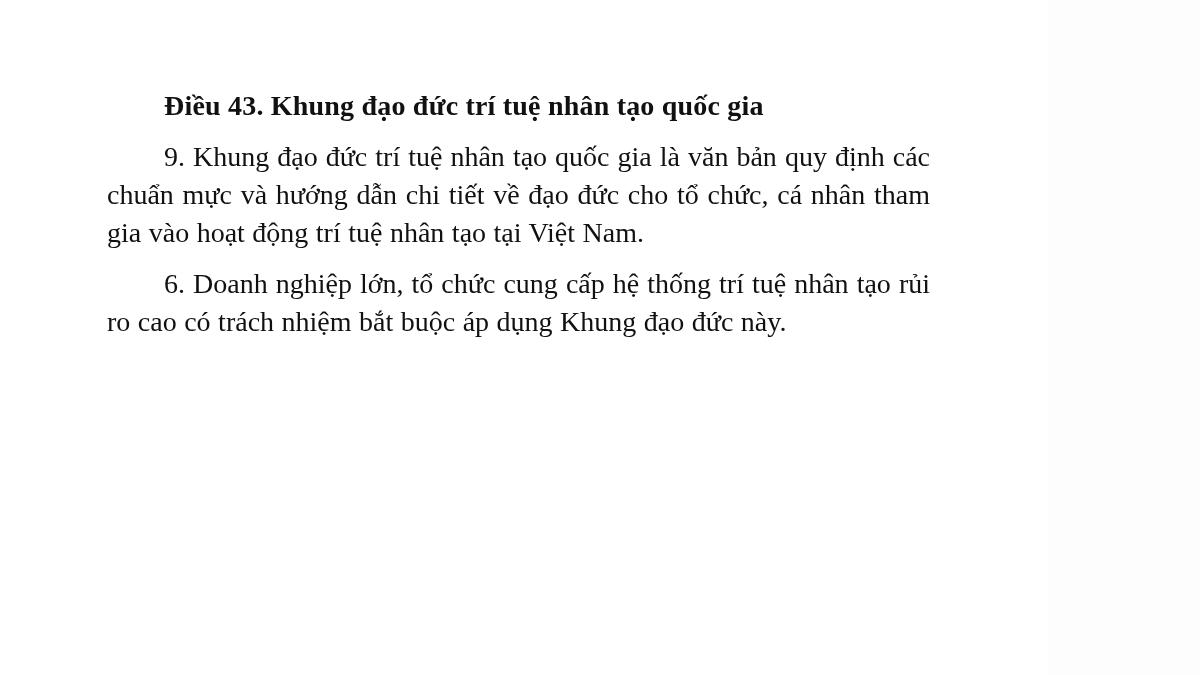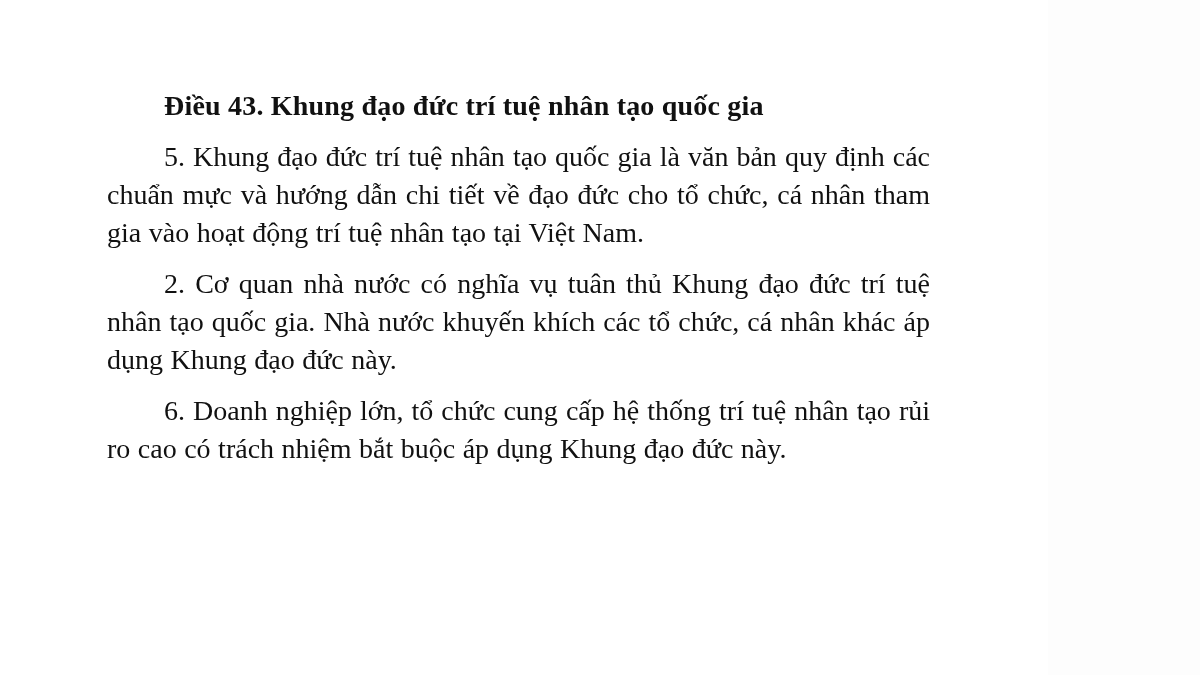--- a/index.html
+++ b/index.html
@@ -36,16 +36,15 @@
     text-indent: 57px;
     text-align: justify;
     word-spacing: 0.5px;
   }
 </style>
 </head>
 <body>
 
 <div class="page">
   <h1 class="heading">Điều 43. Khung đạo đức trí tuệ nhân tạo quốc gia</h1>
-  <p class="para">5. Khung đạo đức trí tuệ nhân tạo quốc gia là văn bản quy định các chuẩn mực và hướng dẫn chi tiết về đạo đức cho tổ chức, cá nhân tham gia vào hoạt động trí tuệ nhân tạo tại Việt Nam.</p>
-  <p class="para">2. Cơ quan nhà nước có nghĩa vụ tuân thủ Khung đạo đức trí tuệ nhân tạo quốc gia. Nhà nước khuyến khích các tổ chức, cá nhân khác áp dụng Khung đạo đức này.</p>
+  <p class="para">9. Khung đạo đức trí tuệ nhân tạo quốc gia là văn bản quy định các chuẩn mực và hướng dẫn chi tiết về đạo đức cho tổ chức, cá nhân tham gia vào hoạt động trí tuệ nhân tạo tại Việt Nam.</p>
   <p class="para">6. Doanh nghiệp lớn, tổ chức cung cấp hệ thống trí tuệ nhân tạo rủi ro cao có trách nhiệm bắt buộc áp dụng Khung đạo đức này.</p>
 </div>
 
 </body></html>

